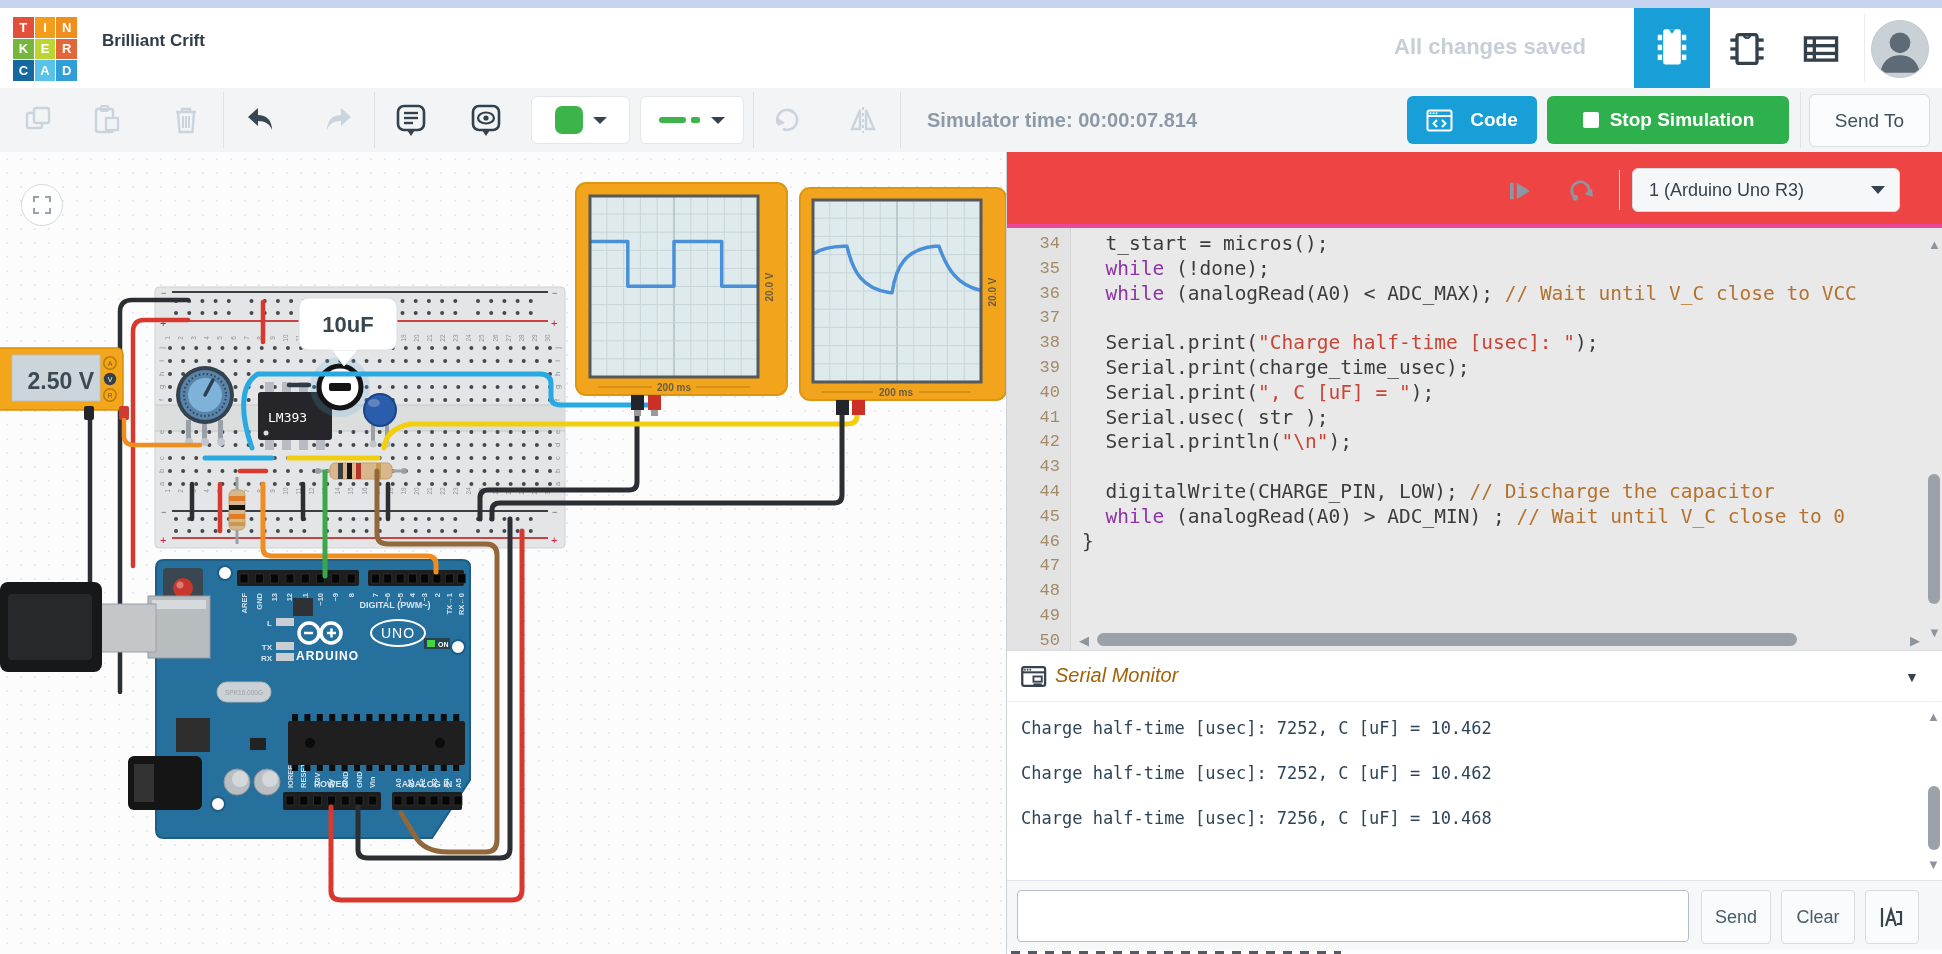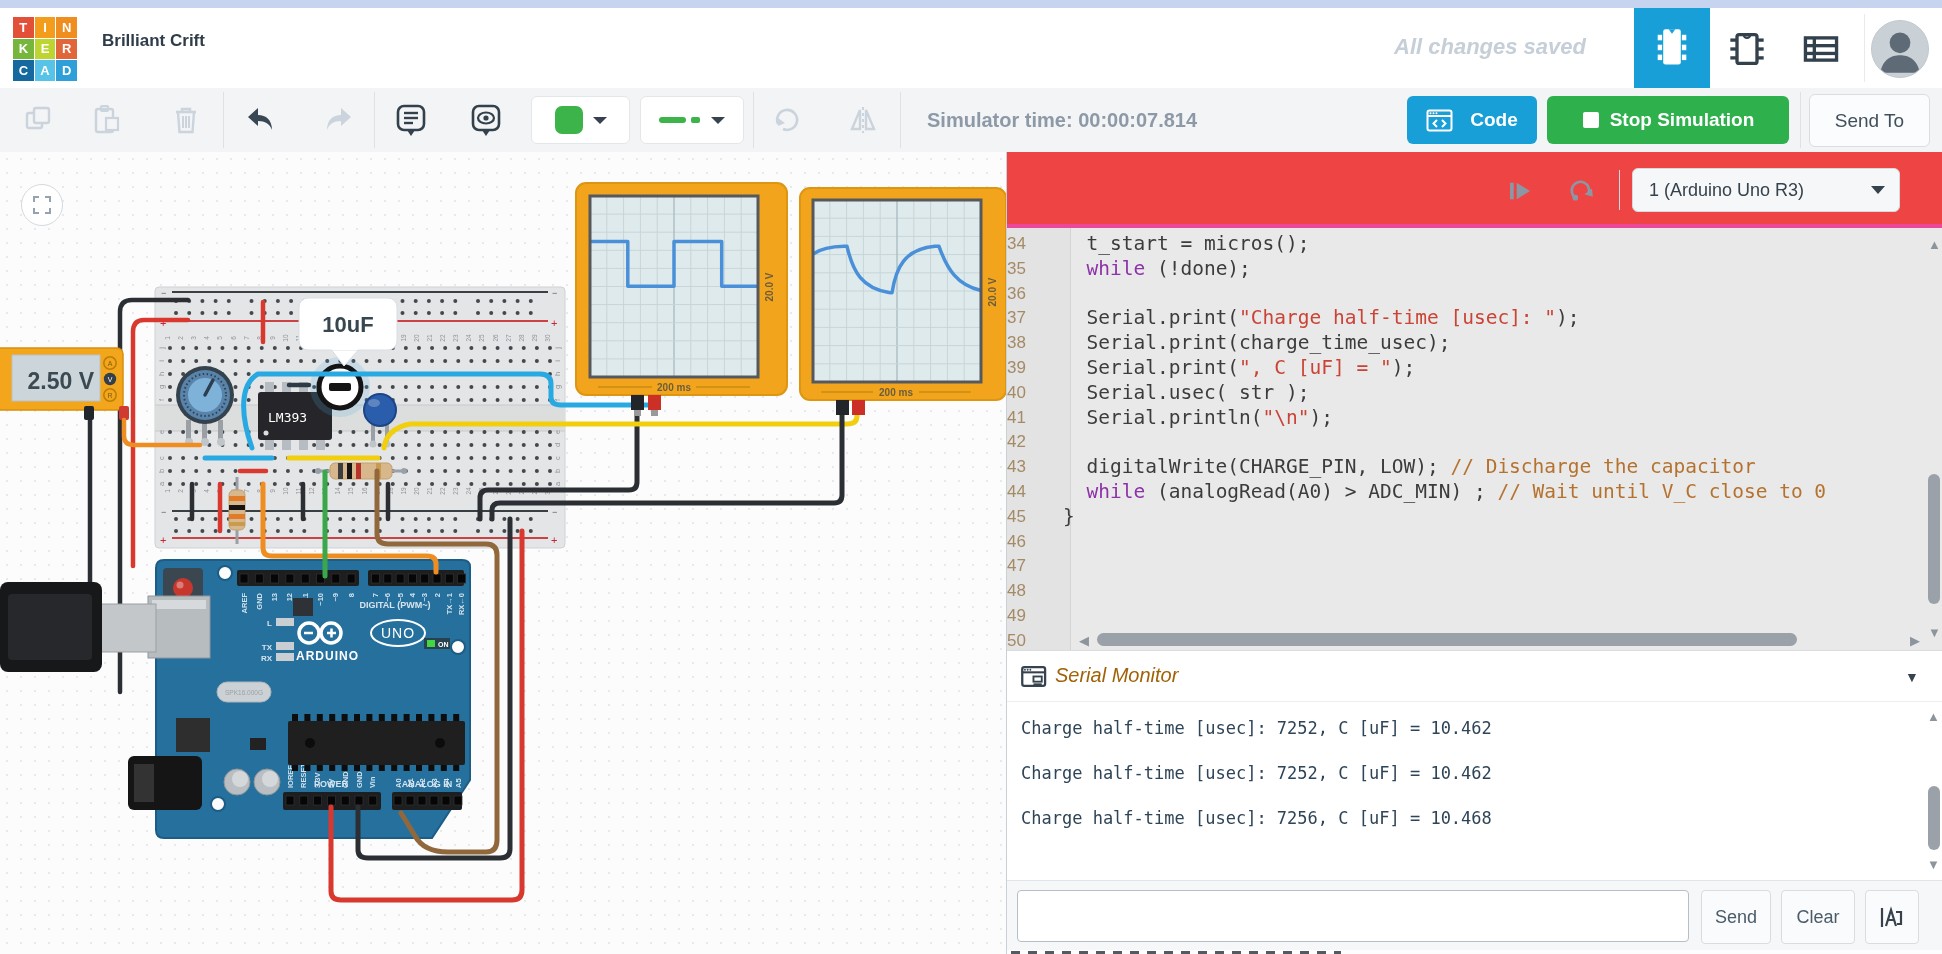--- a/index.html
+++ b/index.html
@@ -4,21 +4,21 @@
 <style>
   html,body{margin:0;padding:0;background:#9aa0a6;font-family:"Liberation Sans",sans-serif;}
   #app{position:relative;width:1942px;height:954px;background:#fff;overflow:hidden;}
   .abs{position:absolute;}
   
   #topstrip{left:0;top:0;width:1942px;height:8px;background:#c7d4ef;}
   #header{left:0;top:8px;width:1942px;height:80px;background:#fff;border-bottom:1px solid #e4e7ea;}
   #logo-grid{left:13px;top:9px;width:64px;height:64px;display:grid;grid-template-columns:repeat(3,1fr);grid-template-rows:repeat(3,1fr);gap:1px;}
   .logo-tile{display:flex;align-items:center;justify-content:center;color:#fff;font-weight:bold;font-size:13px;}
   #doc-title{left:102px;top:23px;font-size:17px;font-weight:bold;color:#2e3d49;}
-  #autosave{left:1394px;top:26px;font-size:22px;font-weight:bold;color:#c6cfd7;font-style:italic;}
+  #autosave{left:1394px;top:26px;font-size:22px;font-weight:bold;color:#c6cfd7;}
   #btn-breadboard-view{left:1634px;top:0px;width:76px;height:80px;background:#189fd8;display:flex;align-items:center;justify-content:center;}
   .hdr-icon{display:flex;align-items:center;justify-content:center;}
   #hdr-sep{left:1864px;top:6px;width:1px;height:68px;background:#e8ebee;}
   #avatar{left:1871px;top:12px;width:56px;height:56px;border-radius:50%;background:#c9d0d6;border:1px solid #c0c8cf;overflow:hidden;}
   
   #toolbar{left:0;top:88px;width:1942px;height:64px;background:#f3f4f6;border-bottom:1px solid #dde1e5;}
   .tb-sep{position:absolute;top:4px;width:1px;height:56px;background:#dde2e6;}
   .tb-icon{position:absolute;top:14px;width:36px;height:36px;}
   .tb-btn{position:absolute;top:8px;height:48px;border-radius:6px;display:flex;align-items:center;justify-content:center;gap:10px;box-sizing:border-box;}
   .wbtn{background:#fff;border:1px solid #e3e7ea;}
@@ -32,22 +32,22 @@
   #cansvg{left:0;top:0;}
   
   #panel{left:1006px;top:152px;width:936px;height:802px;background:#fff;border-left:1px solid #c9d0d6;box-sizing:border-box;}
   #panel-toolbar{left:0;top:0;width:1108px;height:76px;background:#ef4444;border-bottom:4px solid #ec4899;box-sizing:border-box;}
   #pt-sep{left:612px;top:18px;width:1px;height:40px;background:#d8dce0;}
   #board-select{left:625px;top:16px;width:268px;height:44px;background:#f6f7f8;border:1px solid #d5dade;border-radius:6px;display:flex;align-items:center;justify-content:space-between;padding:0 14px 0 16px;box-sizing:border-box;font-size:18px;color:#36424d;}
   .caret{width:0;height:0;border-left:7px solid transparent;border-right:7px solid transparent;border-top:8px solid #36424d;}
   
   #code-area{left:0;top:76px;width:936px;height:422px;background:#e9e9e9;overflow:hidden;}
   #gutter{left:0;top:0;width:64px;height:422px;background:#e3e3e3;border-right:1px solid #d4d4d4;box-sizing:border-box;padding-top:4px;}
-  .gl{height:24.8px;line-height:24.8px;text-align:left;padding-right:10px;font-family:Liberation Sans, sans-serif;font-size:17px;color:#a48a66;}
-  #codelines{left:56px;top:0;width:851px;height:422px;padding-top:4px;}
+  .gl{height:24.8px;line-height:24.8px;text-align:right;padding-right:10px;font-family:Liberation Mono, monospace;font-size:17px;color:#a48a66;}
+  #codelines{left:75px;top:0;width:851px;height:422px;padding-top:4px;}
   .cl{height:24.8px;line-height:24.8px;white-space:pre;font-family:"DejaVu Sans Mono",monospace;font-size:19.5px;color:#3c3c3c;}
   .tk-k{color:#8d32a8;} .tk-s{color:#cb4335;} .tk-n{color:#17a398;} .tk-c{color:#b5722f;}
   .sb-arrow{position:absolute;font-size:13px;color:#8d959c;line-height:13px;}
   .sb-thumb{position:absolute;background:#9aa1a8;border-radius:7px;}
   
   #serial-header{left:0;top:498px;width:936px;height:52px;background:#fff;border-top:1px solid #d9dde1;border-bottom:1px solid #eceff1;box-sizing:border-box;}
   #serial-title{left:48px;top:13px;font-size:20px;color:#a16207;font-style:italic;}
   #serial-body{left:0;top:550px;width:936px;height:178px;background:#fff;}
   .serial-line{margin:0 0 21px 0;font-family:"DejaVu Sans Mono",monospace;font-size:17px;line-height:24px;color:#2e4457;white-space:pre;}
   #serial-lines{padding:14px 0 0 14px;}
@@ -1077,20 +1077,21 @@
           <div class="gl">45</div>
           <div class="gl">46</div>
           <div class="gl">47</div>
           <div class="gl">48</div>
           <div class="gl">49</div>
           <div class="gl">50</div>
         </div>
       <div class="abs" id="codelines">
           <div class="cl"><span>  t_start = micros();</span></div>
           <div class="cl"><span>  </span><span class="tk-k">while</span><span> (!done);</span></div>
+          <div class="cl"><span>  </span><span class="tk-k">while</span><span> (analogRead(A0) &lt; ADC_MAX); </span><span class="tk-c">// Wait until V_C close to VCC</span></div>
           <div class="cl"></div>
           <div class="cl"><span>  Serial.print(</span><span class="tk-s">"Charge half-time [usec]: "</span><span>);</span></div>
           <div class="cl"><span>  Serial.print(charge_time_usec);</span></div>
           <div class="cl"><span>  Serial.print(</span><span class="tk-s">", C [uF] = "</span><span>);</span></div>
           <div class="cl"><span>  Serial.usec( str );</span></div>
           <div class="cl"><span>  Serial.println(</span><span class="tk-s">"\n"</span><span>);</span></div>
           <div class="cl"></div>
           <div class="cl"><span>  digitalWrite(CHARGE_PIN, LOW); </span><span class="tk-c">// Discharge the capacitor</span></div>
           <div class="cl"><span>  </span><span class="tk-k">while</span><span> (analogRead(A0) &gt; ADC_MIN) ; </span><span class="tk-c">// Wait until V_C close to 0</span></div>
           <div class="cl"><span>}</span></div>

